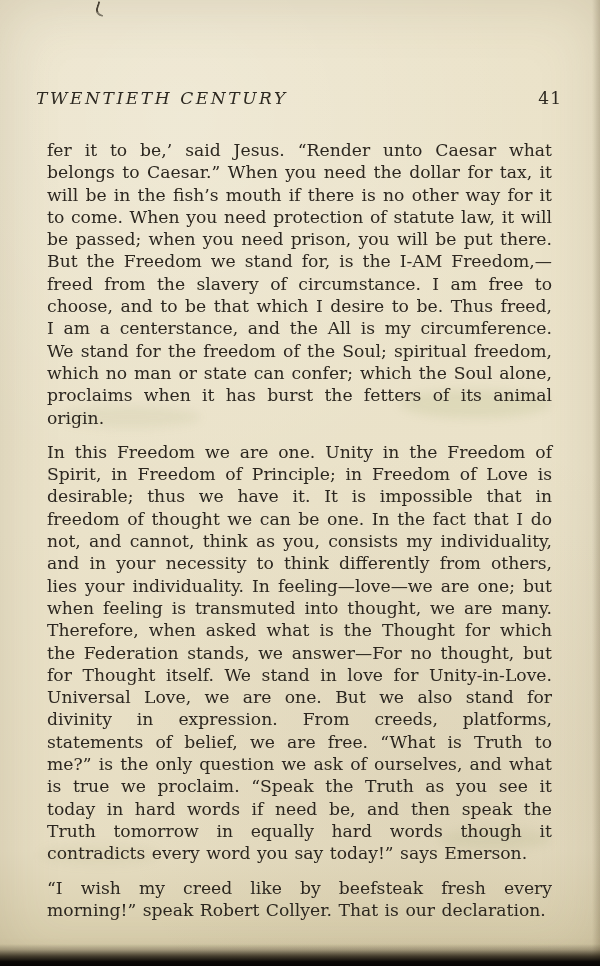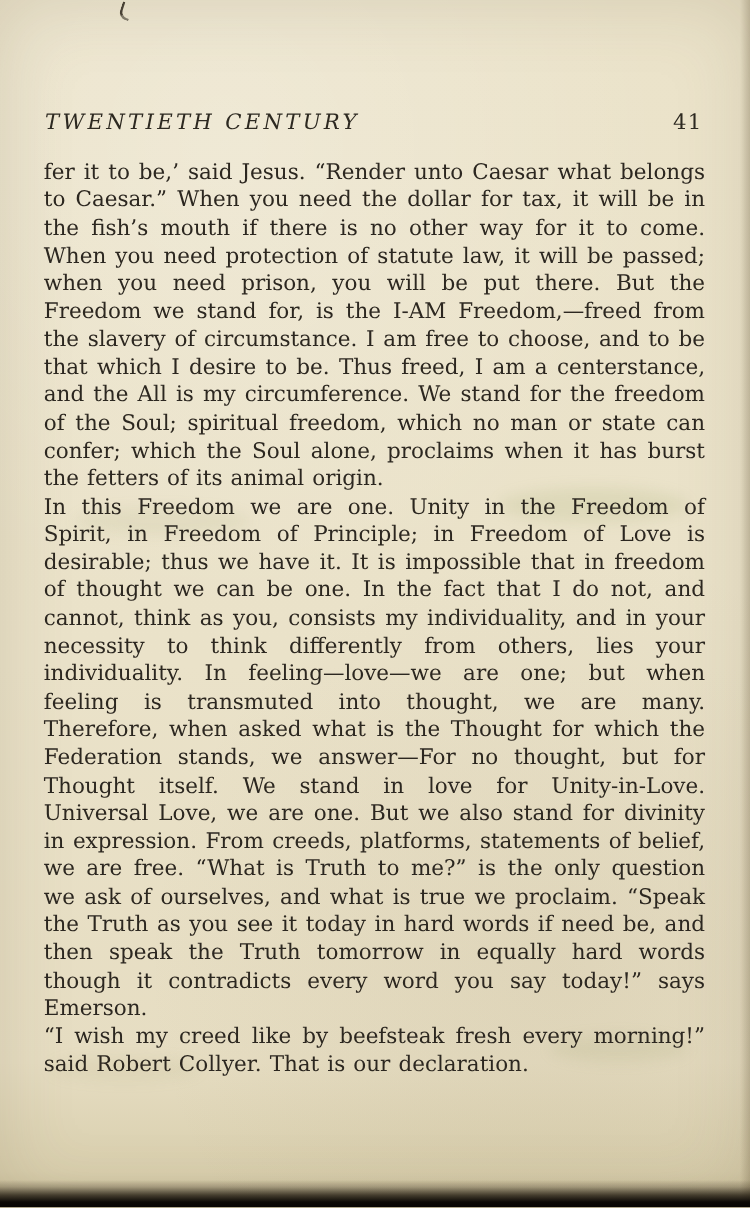--- a/index.html
+++ b/index.html
@@ -86,21 +86,21 @@
     top: 127px;
     left: 35px;
     width: 529px;
     color: #2c2720;
     font-size: 17.2px;
     line-height: 22.3px;
     text-align: justify;
     text-justify: inter-word;
   }
   .body-text p {
-    margin: 0;
+    margin: 12px;
     word-spacing: 1px;
   }
 </style>
 </head>
 <body>
 
 <div class="page">
 
   <div class="ink-mark"></div>
 
@@ -110,19 +110,19 @@
   <div class="smudge smudge-4"></div>
 
   <div class="running-head">
     <span class="running-title">TWENTIETH CENTURY</span>
     <span class="page-number">41</span>
   </div>
 
   <div class="body-text">
     <p>fer it to be,’ said Jesus.  “Render unto Caesar what belongs to Caesar.”  When you need the dollar for tax, it will be in the fish’s mouth if there is no other way for it to come.  When you need protection of statute law, it will be passed; when you need prison, you will be put there.  But the Freedom we stand for, is the I-AM Freedom,—freed from the slavery of circumstance.  I am free to choose, and to be that which I desire to be. Thus freed, I am a centerstance, and the All is my circumference.  We stand for the freedom of the Soul; spiritual freedom, which no man or state can confer; which the Soul alone, proclaims when it has burst the fetters of its animal origin.</p>
     <p>In this Freedom we are one.  Unity in the Freedom of Spirit, in Freedom of Principle; in Freedom of Love is desirable; thus we have it.  It is impossible that in freedom of thought we can be one.  In the fact that I do not, and cannot, think as you, consists my individuality, and in your necessity to think differently from others, lies your individuality.  In feeling—love—we are one; but when feeling is transmuted into thought, we are many.  Therefore, when asked what is the Thought for which the Federation stands, we answer—For no thought, but for Thought itself.  We stand in love for Unity-in-Love. Universal Love, we are one. But we also stand for divinity in expression.  From creeds, platforms, statements of belief, we are free.  “What is Truth to me?” is the only question we ask of ourselves, and what is true we proclaim.  “Speak the Truth as you see it today in hard words if need be, and then speak the Truth tomorrow in equally hard words though it contradicts every word you say today!” says Emerson.</p>
-    <p>“I wish my creed like by beefsteak fresh every morning!” said Robert Collyer.  That is our declaration.</p>
+    <p>“I wish my creed like by beefsteak fresh every morning!” speak Robert Collyer.  That is our declaration.</p>
   </div>
 
   <div class="scan-edge-right"></div>
   <div class="scan-edge-bottom"></div>
 
 </div>
 
 </body></html>

